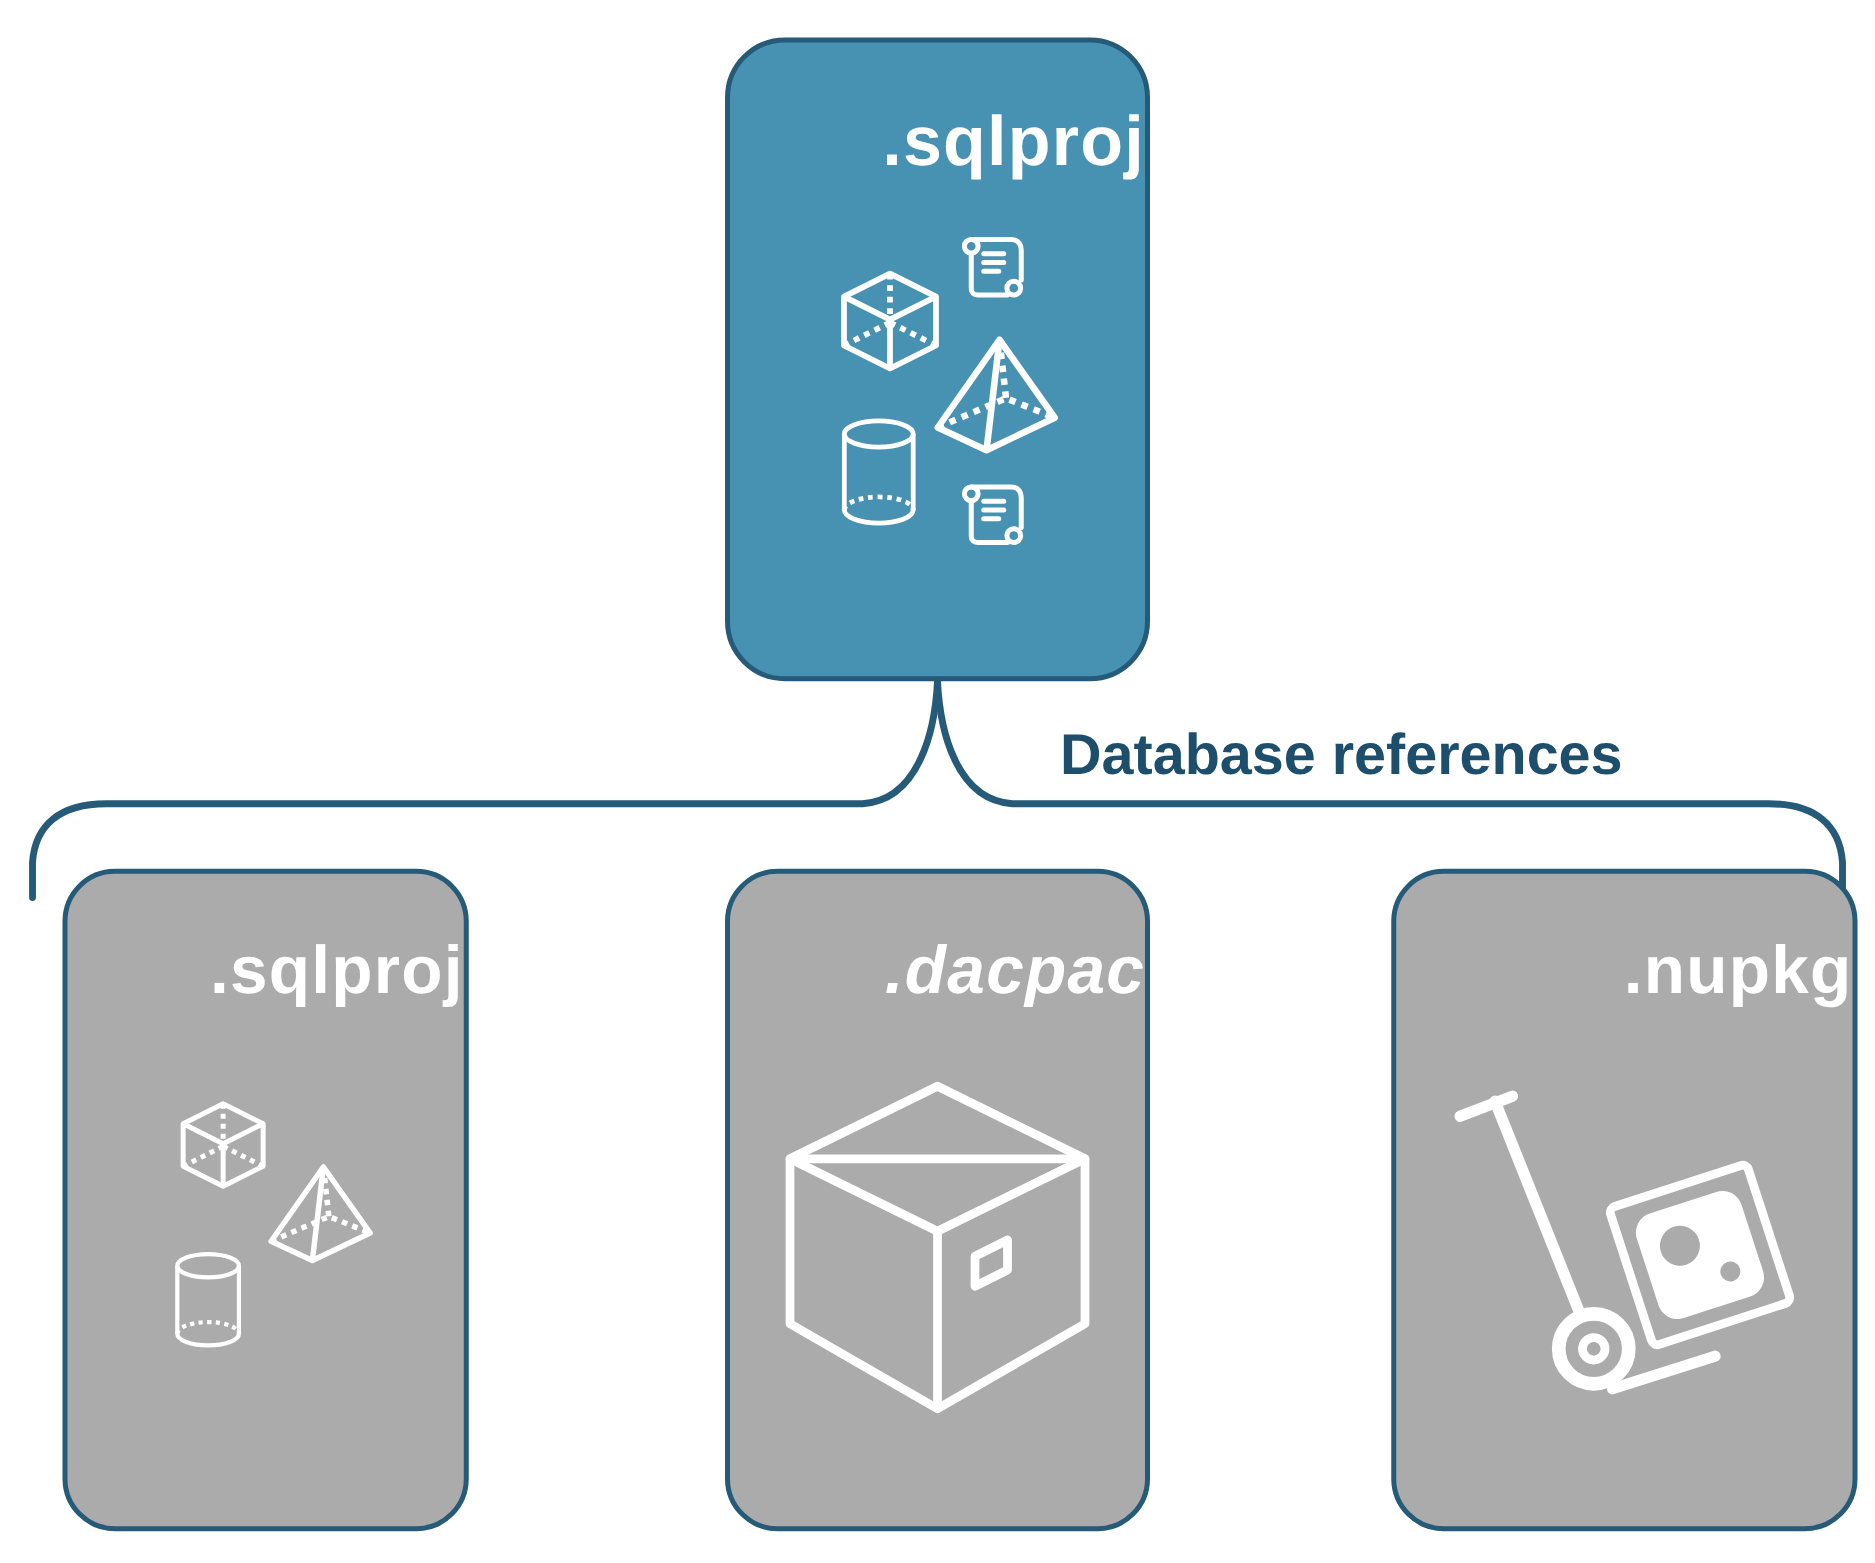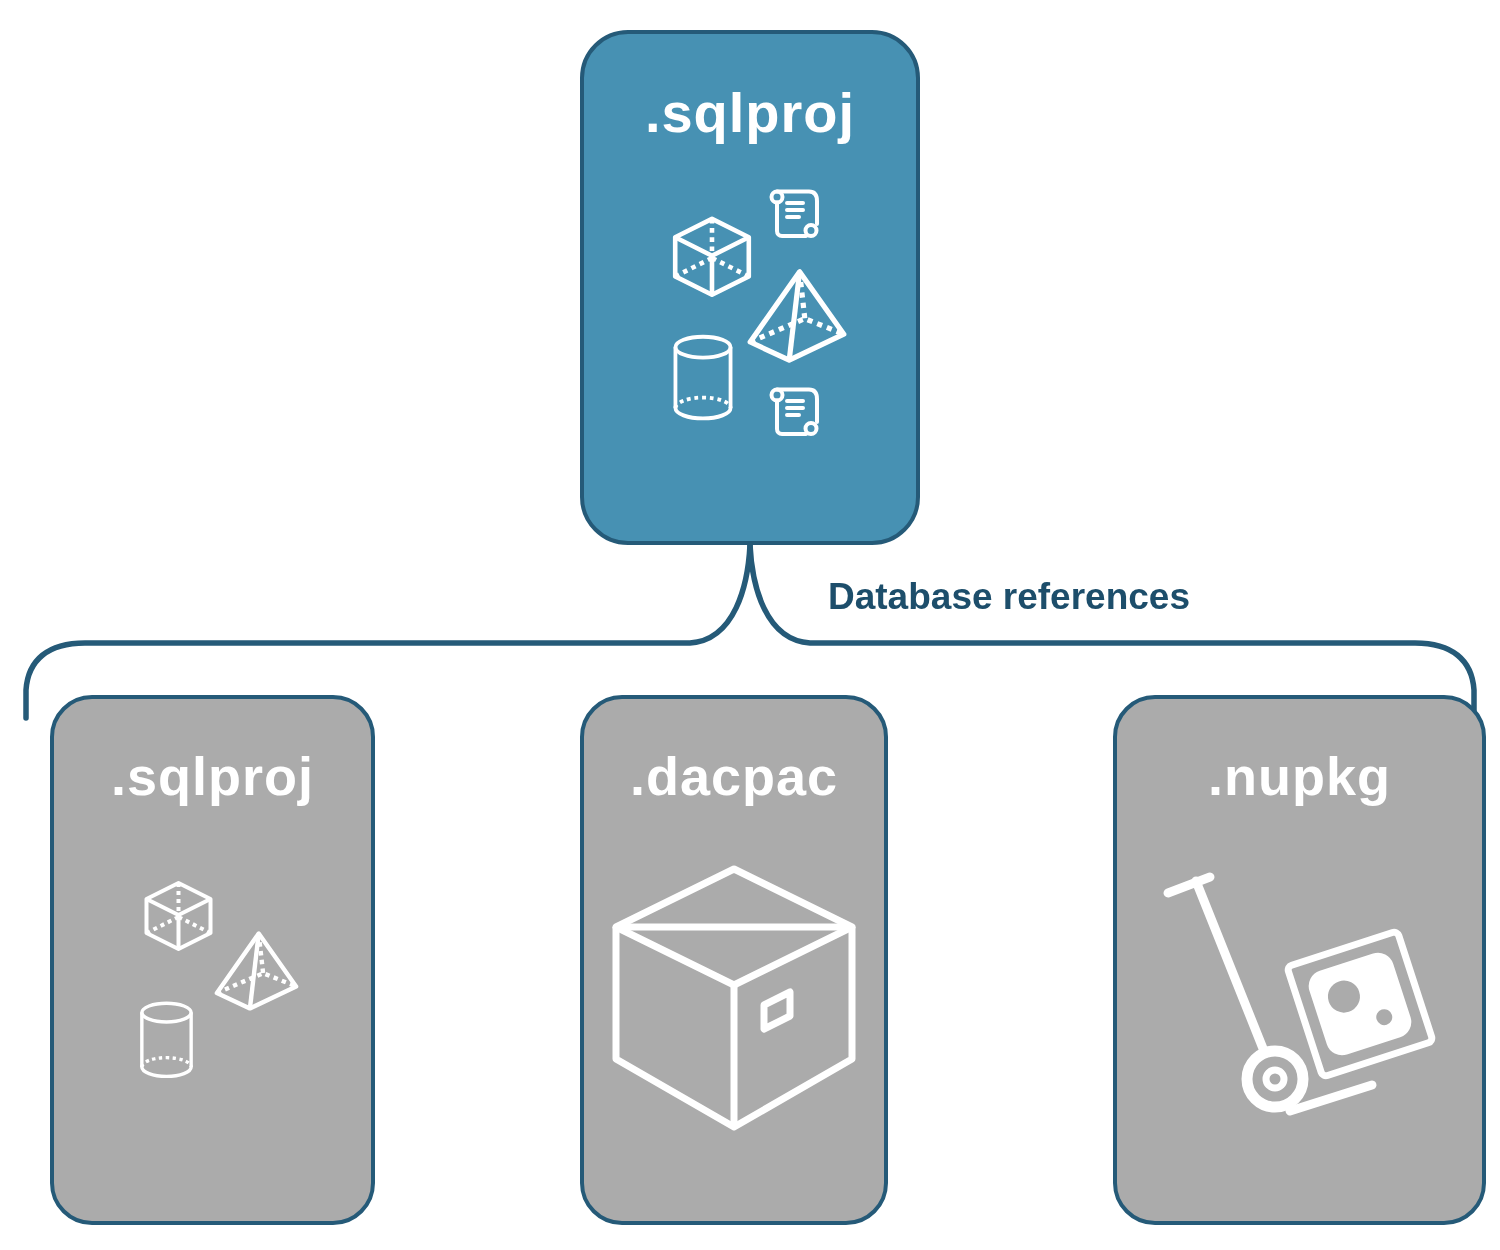--- a/index.html
+++ b/index.html
@@ -1,35 +1,35 @@
 <!DOCTYPE html>
 <html style="--root-fill: #4791b3; --child-fill: #ababab; --node-border: #255a78; --connector: #255a78; --label: #1d4e6b; --icon: #ffffff;"><head>
 <meta charset="utf-8">
 <style>
   html,body{margin:0;padding:0;background:#ffffff;font-family:"Liberation Sans",sans-serif;}
   .canvas{position:relative;width:1500px;height:1250px;background:#ffffff;overflow:hidden;}
 
-  .node{position:absolute;box-sizing:border-box;border:4px solid var(--node-border,#255a78);text-align:center;}
+  .node{position:absolute;box-sizing:border-box;border:4px solid var(--node-border,#255a78);text-align:right;}
   .node.root{left:580px;top:30px;width:340px;height:515px;border-radius:48px;background:var(--root-fill,#4791b3);}
   .node.child{top:695px;height:530px;border-radius:42px;background:var(--child-fill,#ababab);}
   .child-0{left:50px;width:325px;}
-  .child-1{left:580px;width:308px;}
+  .child-1{left:580px;width:340px;font-style:italic;}
   .child-2{left:1113px;width:373px;}
 
   .node-title{margin-top:46px;font-size:56px;font-weight:700;color:#ffffff;letter-spacing:1px;}
   .child .node-title{font-size:54px;}
 
   .node-icons{position:absolute;left:50%;transform:translateX(-50%);}
   .root .node-icons{top:142px;}
   .child-0 .node-icons{top:150px;}
   .child-1 .node-icons{top:160px;}
   .child-2 .node-icons{top:150px;}
 
   .brace{position:absolute;left:0;top:540px;}
-  .edge-label{position:absolute;left:828px;top:576px;font-size:37px;font-weight:700;color:var(--label,#1d4e6b);white-space:nowrap;}
+  .edge-label{position:absolute;left:848px;top:576px;font-size:46px;font-weight:700;color:var(--label,#1d4e6b);white-space:nowrap;}
 
   .defs-svg{position:absolute;width:0;height:0;overflow:hidden;}
 </style>
 </head>
 <body>
 
 <svg class="defs-svg" aria-hidden="true">
   <defs>
     <g id="icon-cube" stroke="#fff" stroke-width="4" fill="none" stroke-linejoin="round">
       <path d="M40,6 L72,22 L72,56 L40,72 L8,56 L8,22 Z"></path>

